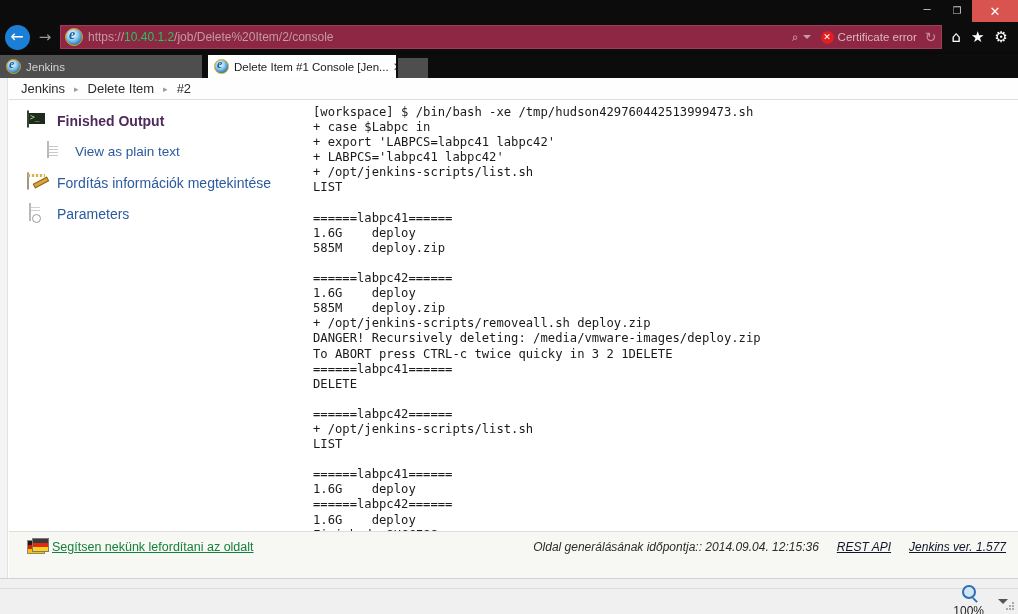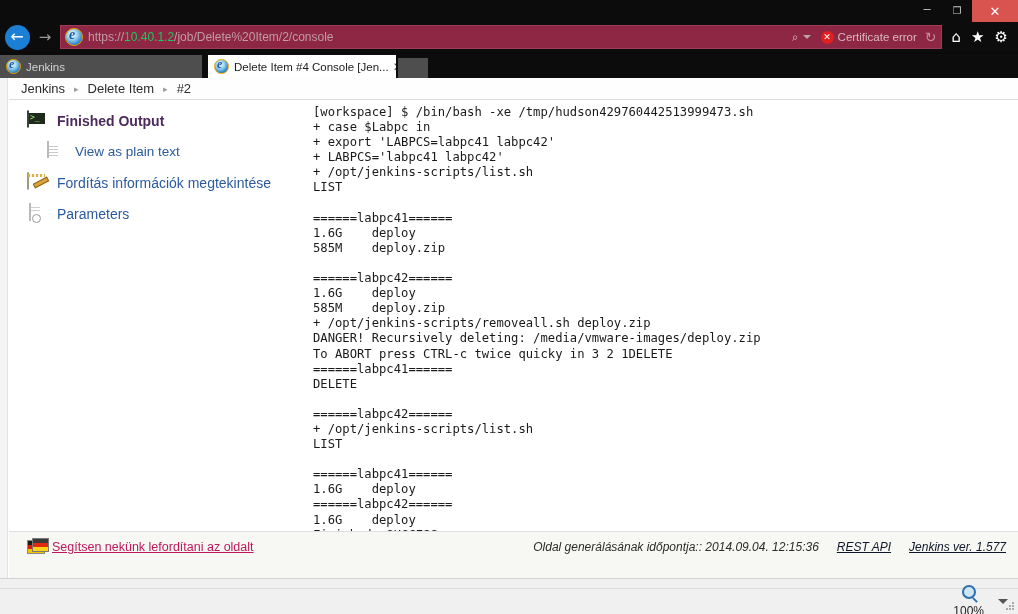--- a/index.html
+++ b/index.html
@@ -447,21 +447,21 @@
     height: 30px;
     display: flex;
     align-items: center;
     padding: 0 12px 0 18px;
   }
   .translate-link {
     display: flex;
     align-items: center;
     gap: 7px;
     font-size: 12.5px;
-    color: #be185d;
+    color: #15803d;
     text-decoration: underline;
   }
   .flag-icon {
     width: 18px; height: 14px;
     position: relative;
     flex: none;
     border: 1px solid #8a8a8a;
     background: linear-gradient(#1a1a1a 0 33%, #d81e05 33% 66%, #f2c700 66% 100%);
   }
   .flag-icon::after {
@@ -586,21 +586,21 @@
     </div>
   </div>
 
   <div class="tab-strip">
     <div class="tab tab-inactive">
       <span class="tab-fav"></span>
       <span>Jenkins</span>
     </div>
     <div class="tab tab-active">
       <span class="tab-fav"></span>
-      <span>Delete Item #4 Console [Jen...</span>
+      <span>Delete Item #1 Console [Jen...</span>
       <span class="tab-close">✕</span>
     </div>
     <div class="tab-newtab"></div>
   </div>
 
   <div class="viewport">
 
     <div class="page-scroll-left"></div>
 
     <div class="breadcrumb">

